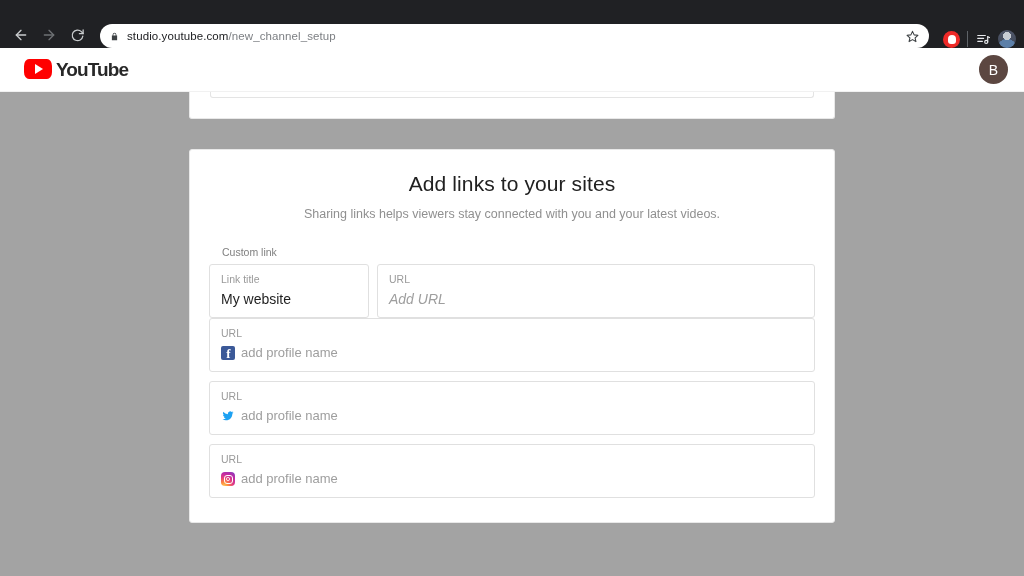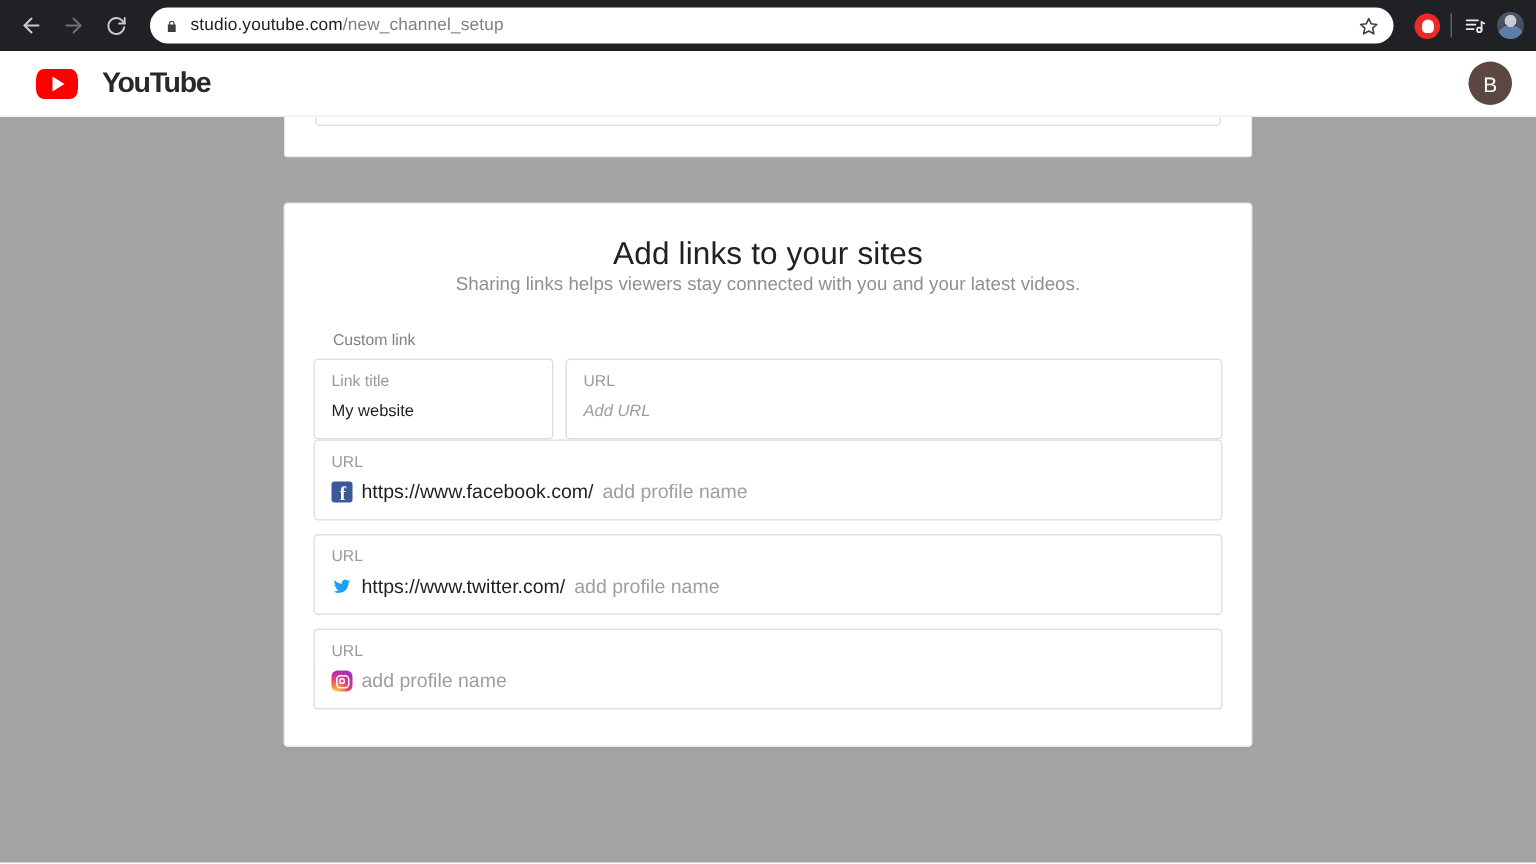--- a/index.html
+++ b/index.html
@@ -7,24 +7,24 @@
   html, body {
     width: 1024px;
     height: 576px;
     overflow: hidden;
     font-family: "Liberation Sans", sans-serif;
     background: #ffffff;
   }
 
   
   .browser-chrome {
-    height: 34px;
+    height: 48px;
     background: #202124;
     display: flex;
-    align-items: center;
+    align-items: flex-end;
     padding: 0 8px;
     gap: 2px;
     position: relative;
   }
   .nav-btn {
     width: 26px; height: 26px;
     display: flex; align-items: center; justify-content: center;
     border-radius: 50%;
     color: #c9ccce;
     flex: 0 0 auto;
@@ -90,21 +90,21 @@
   
   .yt-header {
     height: 44px;
     background: #ffffff;
     border-bottom: 1px solid #f1f1f1;
     display: flex;
     align-items: center;
     justify-content: space-between;
     padding: 0 16px 0 24px;
   }
-  .yt-logo { display: flex; align-items: center; gap: 16px; }
+  .yt-logo { display: flex; align-items: flex-start; gap: 4px; }
   .yt-play {
     width: 28px; height: 20px;
     background: #ff0000;
     border-radius: 5px / 7px;
     display: flex; align-items: center; justify-content: center;
   }
   .yt-play .tri {
     width: 0; height: 0;
     border-left: 8px solid #ffffff;
     border-top: 5px solid transparent;
@@ -168,20 +168,21 @@
   }
 
   .card-title {
     font-size: 21px;
     color: #212121;
     text-align: center;
     font-weight: normal;
     letter-spacing: 0.1px;
   }
   .card-subtitle {
+    margin-top: 11px;
     font-size: 12.5px;
     color: #909090;
     text-align: center;
   }
 
   .section-label {
     font-size: 10.5px;
     color: #808080;
     margin: 25px 0 6px 13px;
   }
@@ -201,21 +202,21 @@
   .field.full { width: 100%; }
   .field + .field-stack-gap { height: 9px; }
 
   .field-label {
     font-size: 10.5px;
     color: #9a9a9a;
     line-height: 13px;
   }
   .field-value {
     margin-top: 4px;
-    font-size: 11px;
+    font-size: 14px;
     color: #1f1f1f;
     line-height: 18px;
   }
   .field-value.placeholder { color: #9e9e9e; font-style: italic; }
 
   .social-value {
     margin-top: 4px;
     display: flex;
     align-items: center;
     gap: 6px;
@@ -351,35 +352,33 @@
         </div>
       </div>
 
 
       <div class="field full">
         <div class="field-label">URL</div>
         <div class="social-value">
           <span class="social-icon icon-fb">
               <span>f</span>
             </span>
-          <span class="social-prefix">https://www.facebook.com/</span>
             <span class="social-placeholder">add profile name</span>
         </div>
       </div>
       <div class="field-stack-gap"></div>
 
       <div class="field full">
         <div class="field-label">URL</div>
         <div class="social-value">
           <span class="social-icon icon-tw">
             <svg width="14" height="12" viewBox="0 0 24 24" fill="currentColor">
                 <path d="M23 4.9a9 9 0 0 1-2.6.7 4.5 4.5 0 0 0 2-2.5 9 9 0 0 1-2.9 1.1 4.5 4.5 0 0 0-7.7 4.1A12.8 12.8 0 0 1 2.5 3.6a4.5 4.5 0 0 0 1.4 6 4.4 4.4 0 0 1-2-.6v.1a4.5 4.5 0 0 0 3.6 4.4 4.5 4.5 0 0 1-2 .1 4.5 4.5 0 0 0 4.2 3.1A9 9 0 0 1 1 18.6a12.7 12.7 0 0 0 6.9 2c8.3 0 12.8-6.9 12.8-12.8v-.6A9.1 9.1 0 0 0 23 4.9z"></path>
               </svg>
           </span>
-          <span class="social-prefix">https://www.twitter.com/</span>
             <span class="social-placeholder">add profile name</span>
         </div>
       </div>
       <div class="field-stack-gap"></div>
 
       <div class="field full">
         <div class="field-label">URL</div>
         <div class="social-value">
           <span class="social-icon icon-ig">
             <span class="ig-outer">

